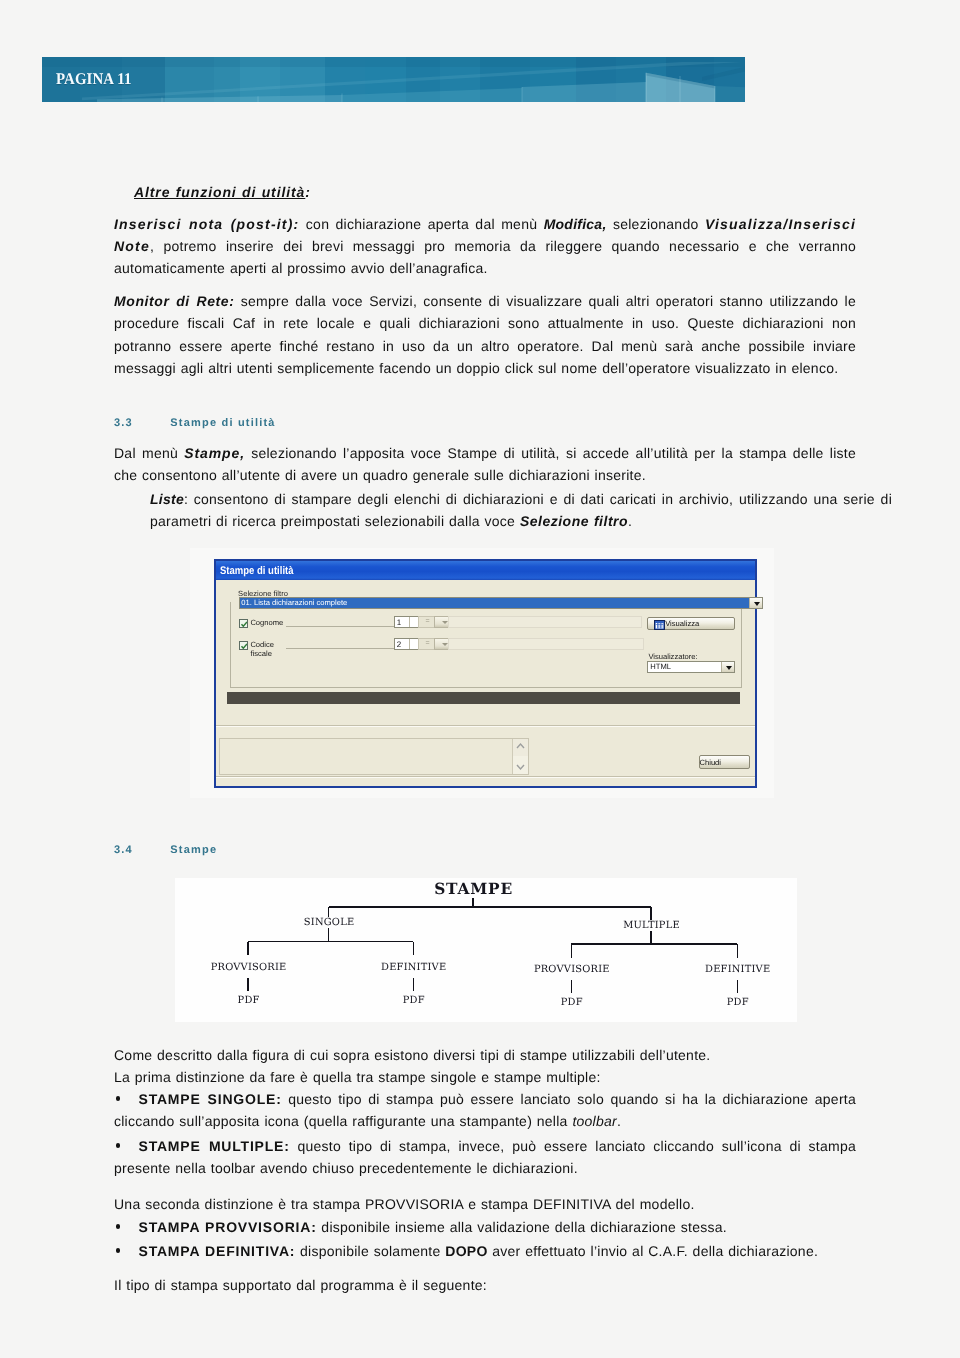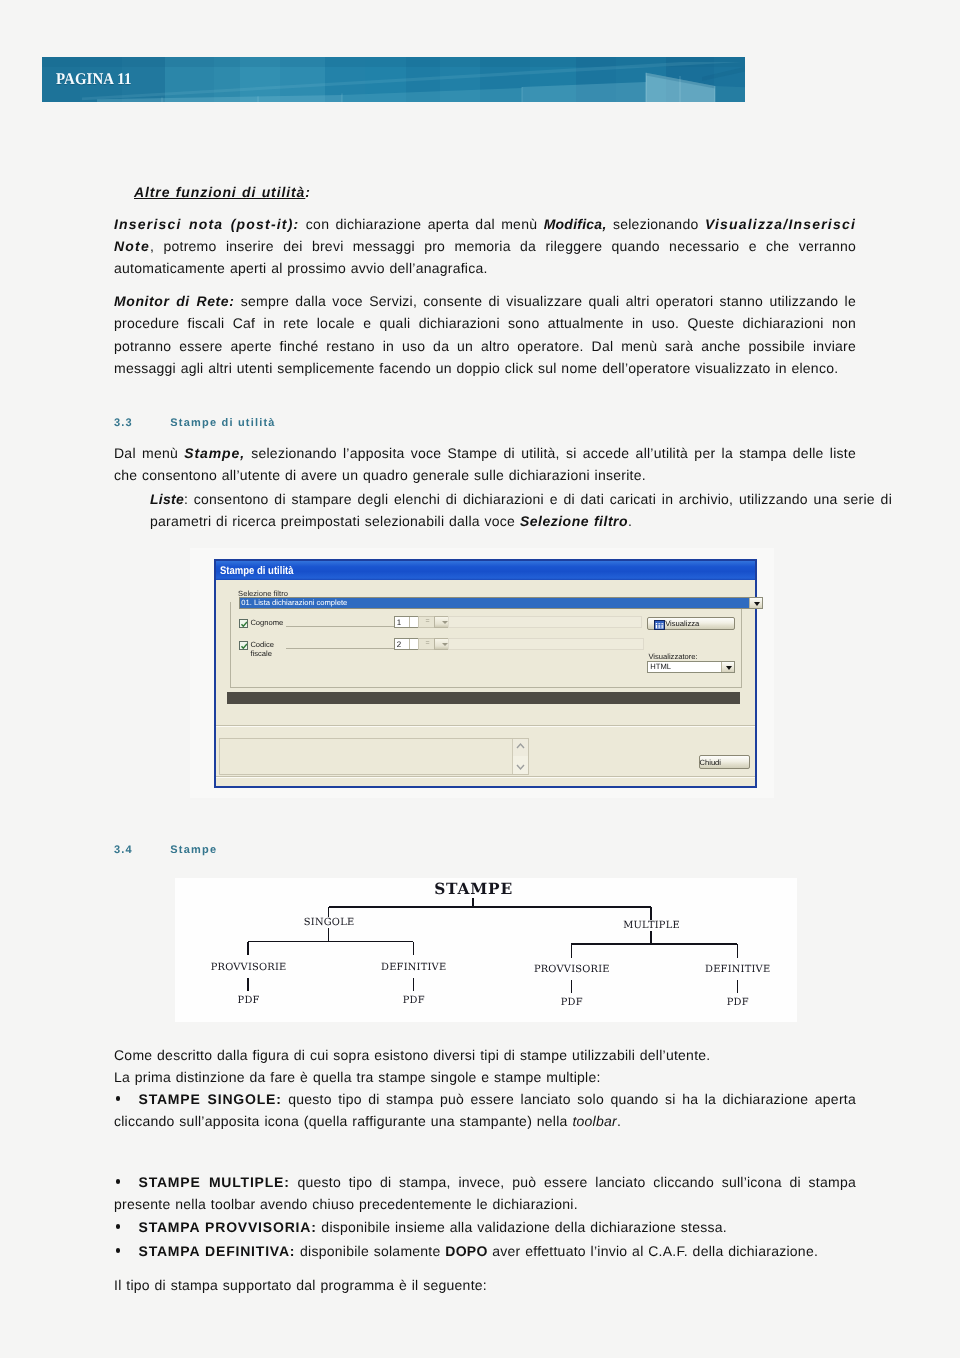--- a/index.html
+++ b/index.html
@@ -294,25 +294,26 @@
   </div>
 
   <div class="tx" style="top:1044px;">Come descritto dalla figura di cui sopra esistono diversi tipi di stampe utilizzabili dell’utente.</div>
   <div class="tx" style="top:1066px;">La prima distinzione da fare è quella tra stampe singole e stampe multiple:</div>
 
   <div class="bullet" style="top:1088px;">
     <span class="dot"></span>
     <span><b style="letter-spacing:.8px;">STAMPE SINGOLE:</b><span> questo tipo di stampa può essere lanciato solo quando si ha la dichiarazione aperta cliccando sull’apposita icona (quella raffigurante una stampante) nella </span><i>toolbar</i><span>.</span></span>
   </div>
 
-  <div class="bullet" style="top:1135px;margin-top:36px;">
+  <div class="bullet" style="top:1135px;">
     <span class="dot"></span>
     <span><b style="letter-spacing:.8px;">STAMPE MULTIPLE:</b><span> questo tipo di stampa, invece, può essere lanciato cliccando sull’icona di stampa presente nella toolbar avendo chiuso precedentemente le dichiarazioni.</span></span>
   </div>
 
+  <div class="tx" style="top:1193px;">Una seconda distinzione è tra stampa PROVVISORIA e stampa DEFINITIVA del modello.</div>
 
   <div class="bullet" style="top:1216px;">
     <span class="dot"></span>
     <span><b style="letter-spacing:.8px;">STAMPA PROVVISORIA:</b><span>  disponibile insieme alla validazione della dichiarazione stessa.</span></span>
   </div>
 
   <div class="bullet" style="top:1240px;">
     <span class="dot"></span>
     <span><b style="letter-spacing:.8px;">STAMPA DEFINITIVA:</b><span> disponibile solamente </span><b>DOPO</b><span> aver effettuato l’invio al C.A.F. della dichiarazione.</span></span>
   </div>

